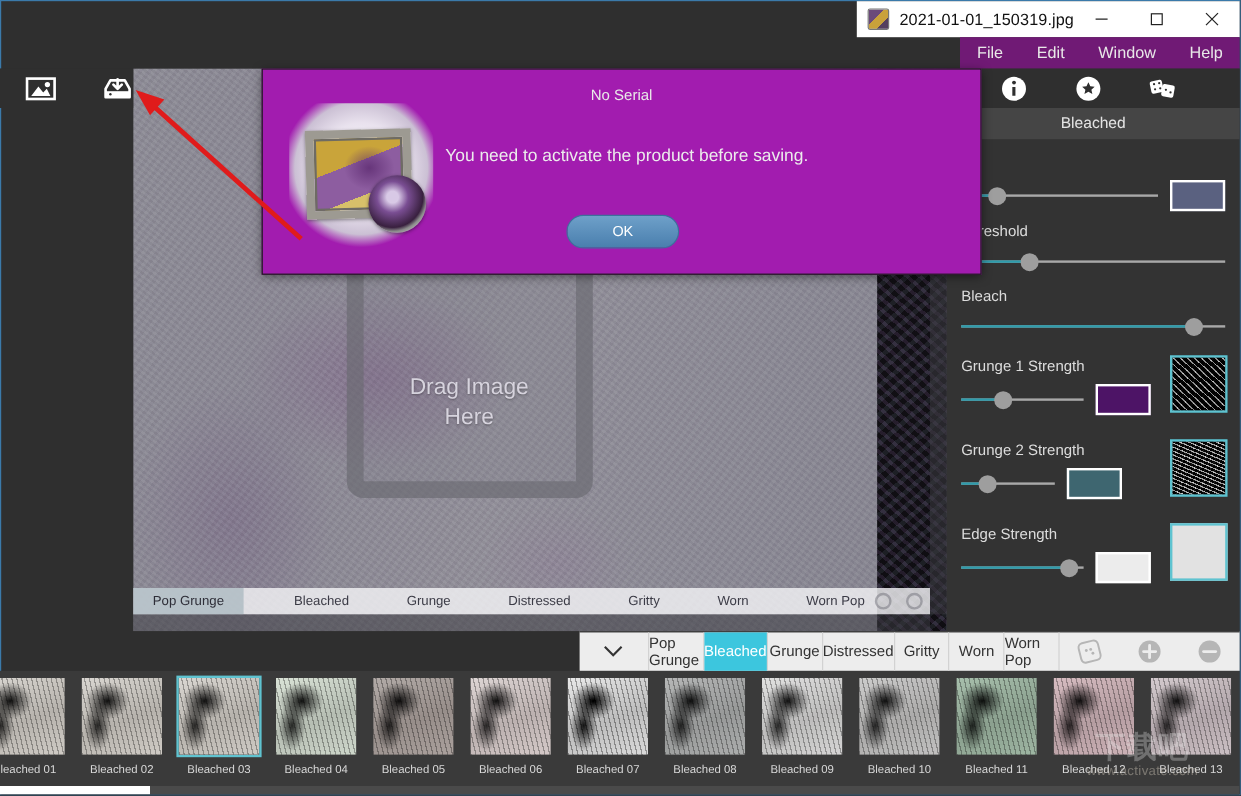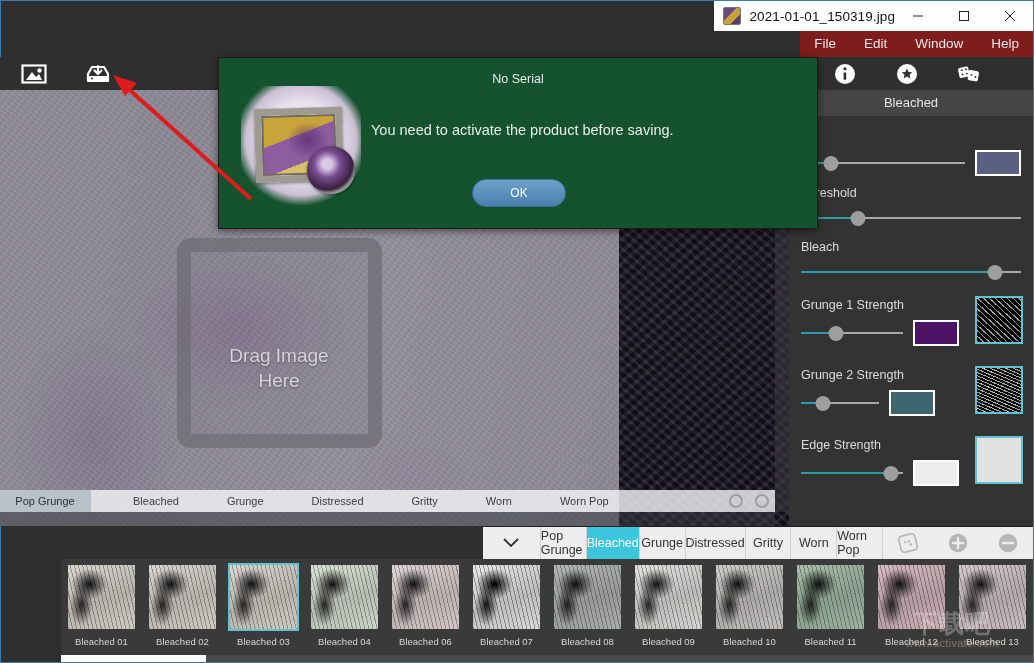--- a/index.html
+++ b/index.html
@@ -28,32 +28,32 @@
   .title-text { font-size: 13.5px; color: #111; letter-spacing: .1px; }
   .win-btns { margin-left: auto; display: flex; height: 30px; }
   .win-btn {
     width: 46px; height: 30px; display: flex; align-items: center;
     justify-content: center; color: #222; font-size: 13px;
   }
   .win-btn svg { display: block; }
 
   
   .menubar {
-    height: 26px; background: #7f1d1d; display: flex; align-items: center;
+    height: 26px; background: #701a75; display: flex; align-items: center;
     flex: 0 0 26px; position: relative; z-index: 5;
   }
   .menu-item {
     color: #e8e8e8; font-size: 13.5px; padding: 0 14px; line-height: 26px;
   }
 
   
   .body-row { display: flex; flex: 1 1 auto; min-height: 0; }
 
   
-  .left-col { width: 790px; display: flex; flex-direction: column; min-width: 0; margin-left: 28px; }
+  .left-col { width: 790px; display: flex; flex-direction: row; min-width: 0; margin-left: 28px; }
   .toolbar {
     height: 33px; background: #2f2f2f; display: flex; align-items: center;
     flex: 0 0 33px; padding-left: 22px; gap: 38px; position: relative; z-index: 3;
   }
   .tool-btn { width: 26px; height: 22px; color: #fff; display: block; }
 
   .canvas-wrap { position: relative; flex: 1 1 auto; min-height: 0; overflow: hidden; }
   .canvas-bg {
     position: absolute; inset: 0;
     background:
@@ -217,21 +217,21 @@
     line-height: 27px; font-weight: bold;
   }
   .wm-url { font-size: 11px; color: rgba(225,215,200,.7); letter-spacing: .3px; }
 
   
   .red-arrow { position: absolute; left: 0; top: 0; pointer-events: none; z-index: 40; }
 
   
   .dialog {
     position: absolute; left: 217px; top: 56px; width: 600px; height: 172px;
-    background: #14532d; border: 1px solid #1b1b1b; z-index: 30;
+    background: #a21caf; border: 1px solid #1b1b1b; z-index: 30;
     box-shadow: 0 2px 8px rgba(0,0,0,.5);
   }
   .dlg-title {
     text-align: center; color: #e9e9e9; font-size: 12.5px; padding-top: 14px;
   }
   .dlg-icon {
     position: absolute; left: 22px; top: 28px; width: 120px; height: 120px;
     border-radius: 22px;
     background: radial-gradient(circle at 50% 45%, #ffffff 0%, #e9e2ee 42%, #cbc0d4 62%, rgba(203,192,212,0) 74%);
   }
@@ -499,20 +499,26 @@
         <div class="thumb-label">Bleached 03</div>
       </div>
     <div class="thumb">
         <div class="thumb-img">
           <div class="tpic" style="filter:sepia(.2) saturate(.6) hue-rotate(60deg)"></div>
         </div>
         <div class="thumb-label">Bleached 04</div>
       </div>
     <div class="thumb">
         <div class="thumb-img">
+          <div class="tpic" style="filter:hue-rotate(-25deg) saturate(1.6) brightness(.8)"></div>
+        </div>
+        <div class="thumb-label">Bleached 05</div>
+      </div>
+    <div class="thumb">
+        <div class="thumb-img">
           <div class="tpic" style="filter:hue-rotate(-40deg) saturate(1.2)"></div>
         </div>
         <div class="thumb-label">Bleached 06</div>
       </div>
     <div class="thumb">
         <div class="thumb-img">
           <div class="tpic" style="filter:grayscale(1) contrast(1.2)"></div>
         </div>
         <div class="thumb-label">Bleached 07</div>
       </div>

